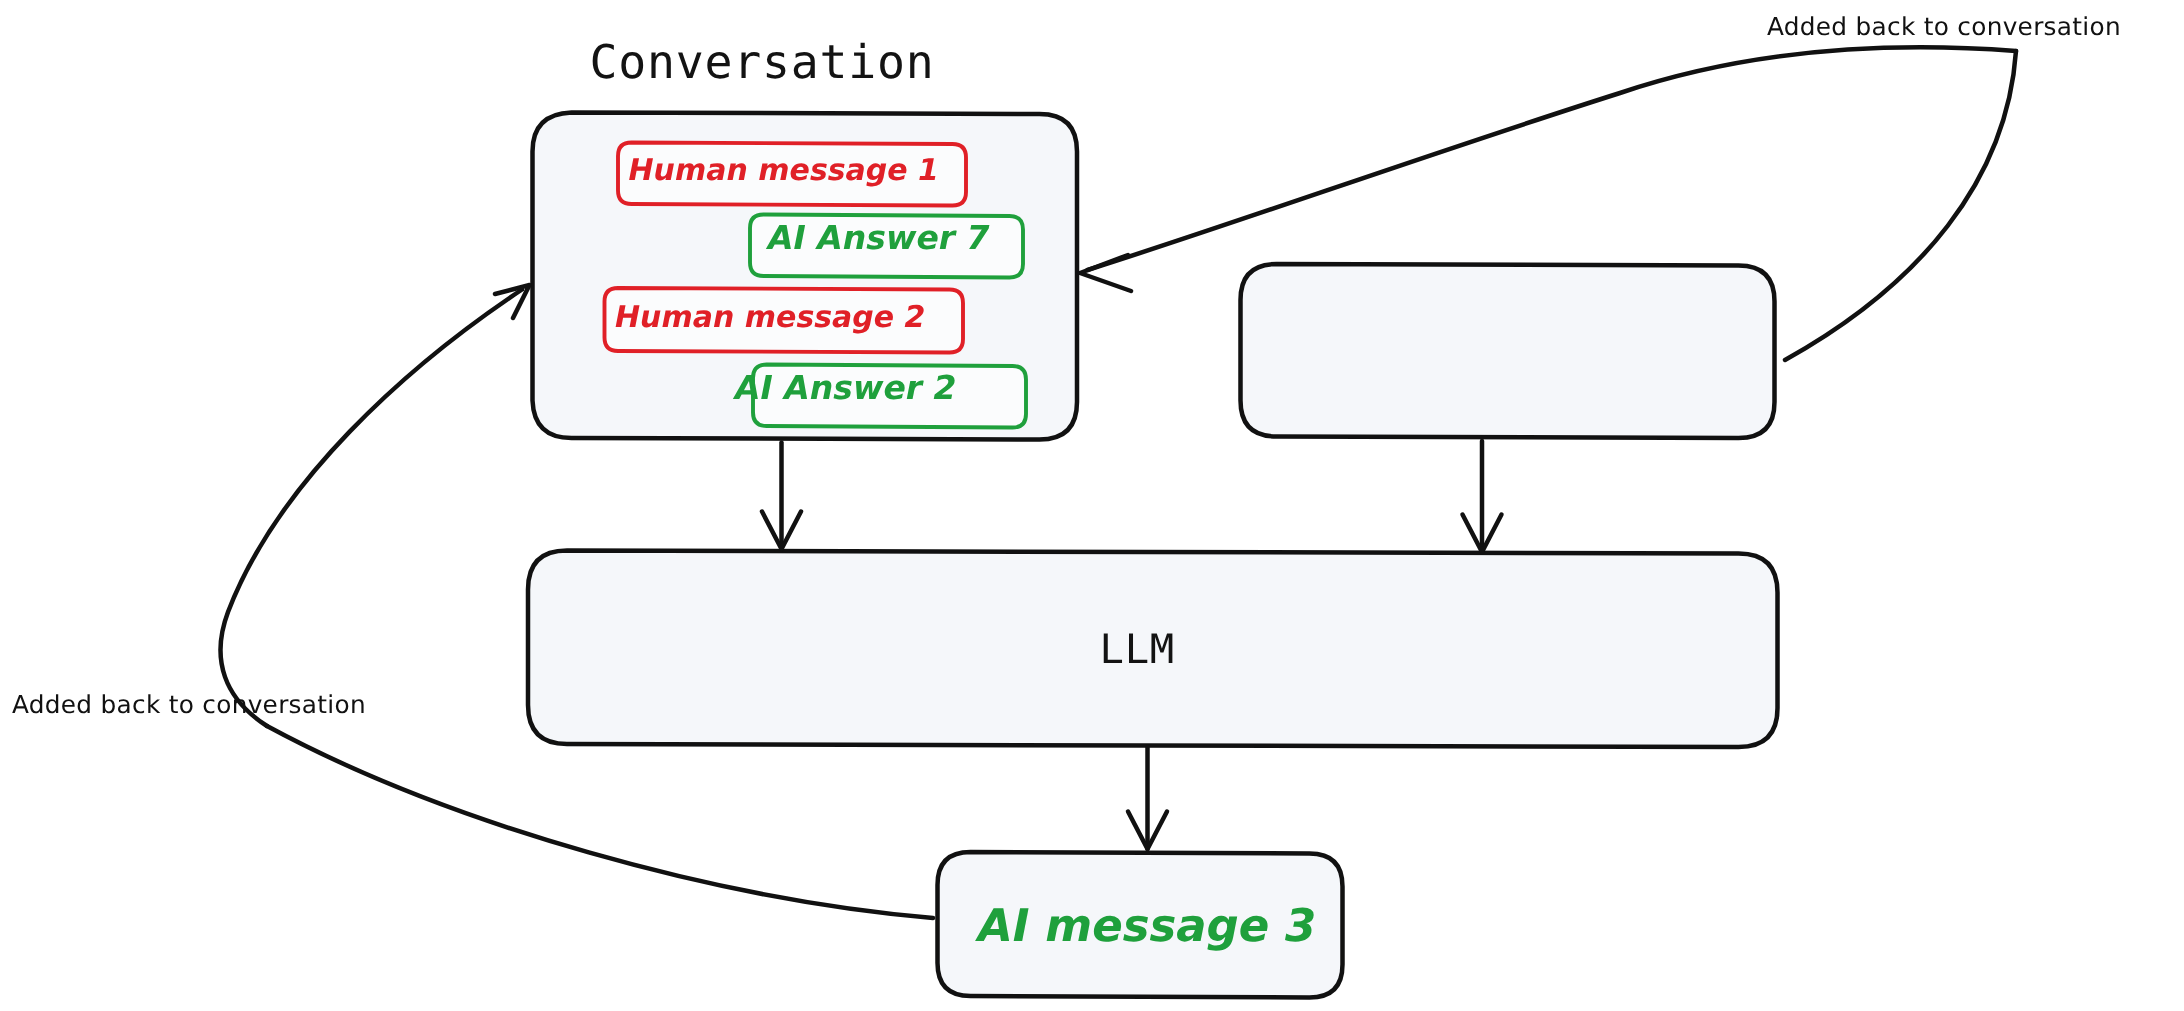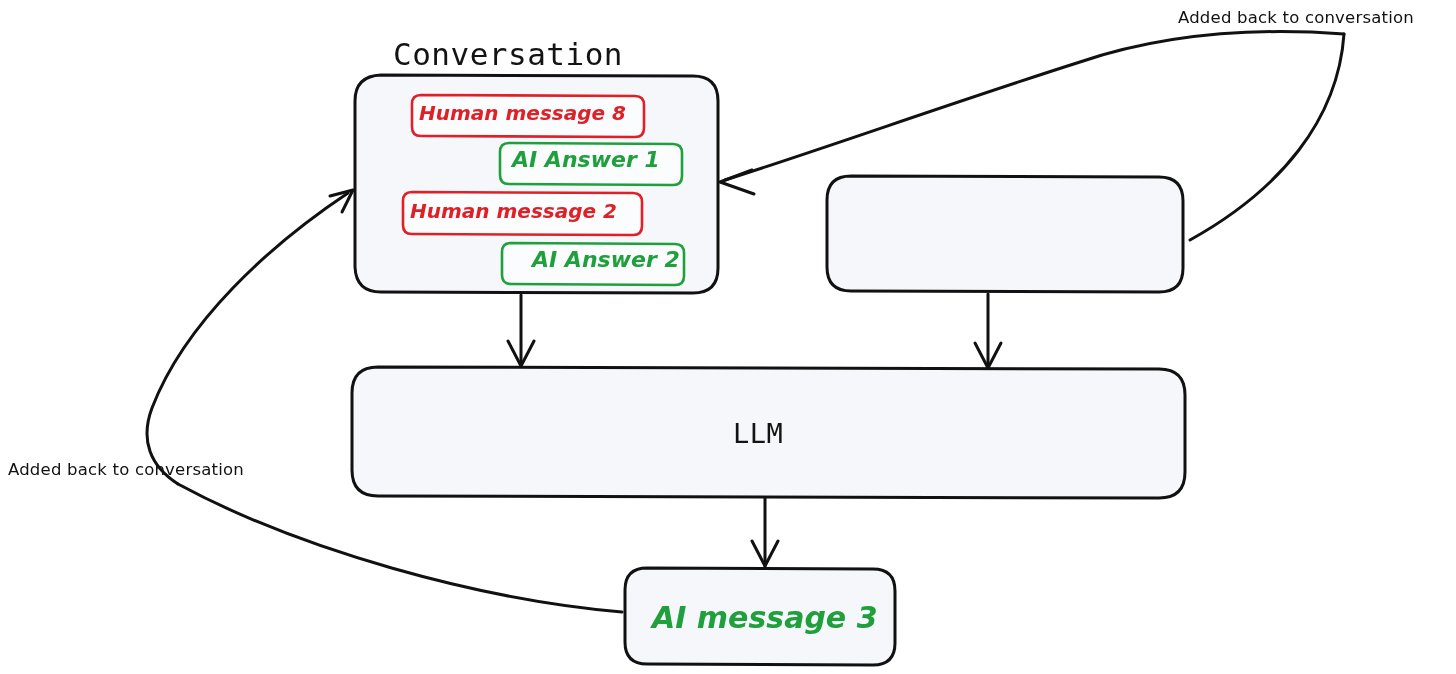--- a/index.html
+++ b/index.html
@@ -174,29 +174,29 @@
     </g>
 
     <g>
       <path class="connector" d="M622,612 C480,600 300,550 178,484"></path>
       <path class="connector" d="M178,484 C150,466 140,440 152,408 C185,322 270,245 348,193"></path>
       <path class="arrowhead" d="M330,196 L353,190 L342,212"></path>
     </g>
 
   </svg>
 
-  <div class="txt title-label" style="left:393px; top:36px;">Conversation</div>
-
-  <div class="txt hand-red sm" style="left:419px; top:101px;">Human message 8</div>
-
-  <div class="txt hand-green md" style="left:512px; top:147px;">AI Answer 1</div>
+  <div class="txt title-label" style="left:393px; top:24px;">Conversation</div>
+
+  <div class="txt hand-red sm" style="left:419px; top:101px;">Human message 1</div>
+
+  <div class="txt hand-green md" style="left:512px; top:147px;">AI Answer 7</div>
 
   <div class="txt hand-red sm" style="left:410px; top:199px;text-align:right;">Human message 2</div>
 
-  <div class="txt hand-green md" style="left:532px; top:247px;text-align:right;">AI Answer 2</div>
+  <div class="txt hand-green md" style="left:490px; top:247px;text-align:right;">AI Answer 2</div>
 
 
 
   <div class="txt node-label" style="left:733px; top:418px;text-align:center;">LLM</div>
 
   <div class="txt hand-green lg" style="left:652px; top:600px;">AI message 3</div>
 
   <div class="txt annot" style="left:1178px; top:8px;">Added back to conversation</div>
 
   <div class="txt annot" style="left:8px; top:460px;">Added back to conversation</div>

